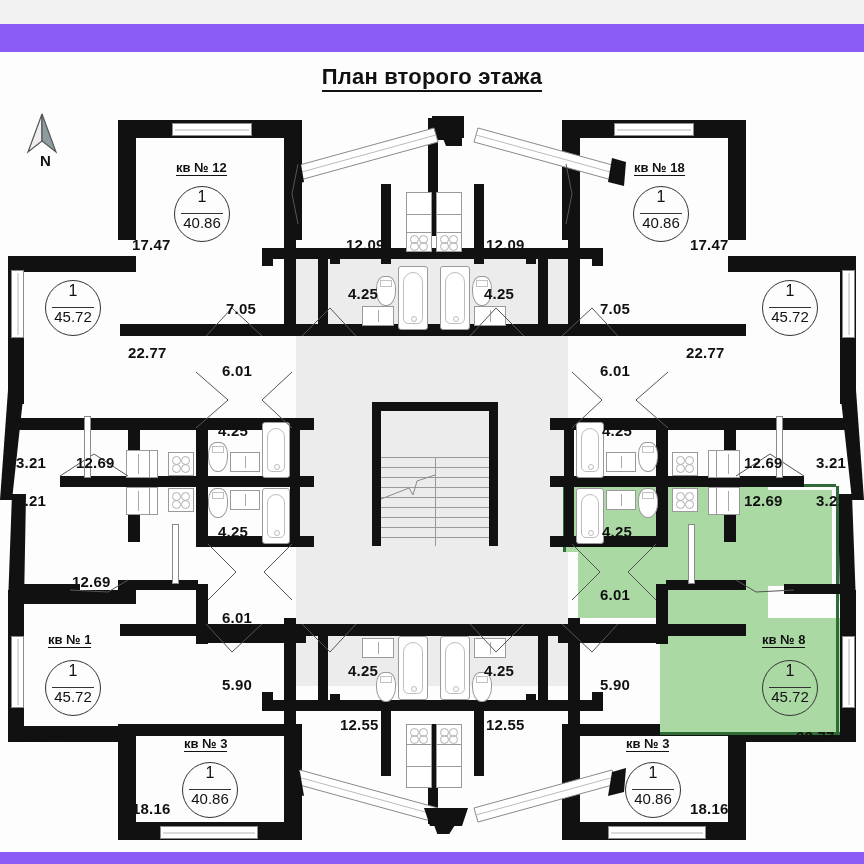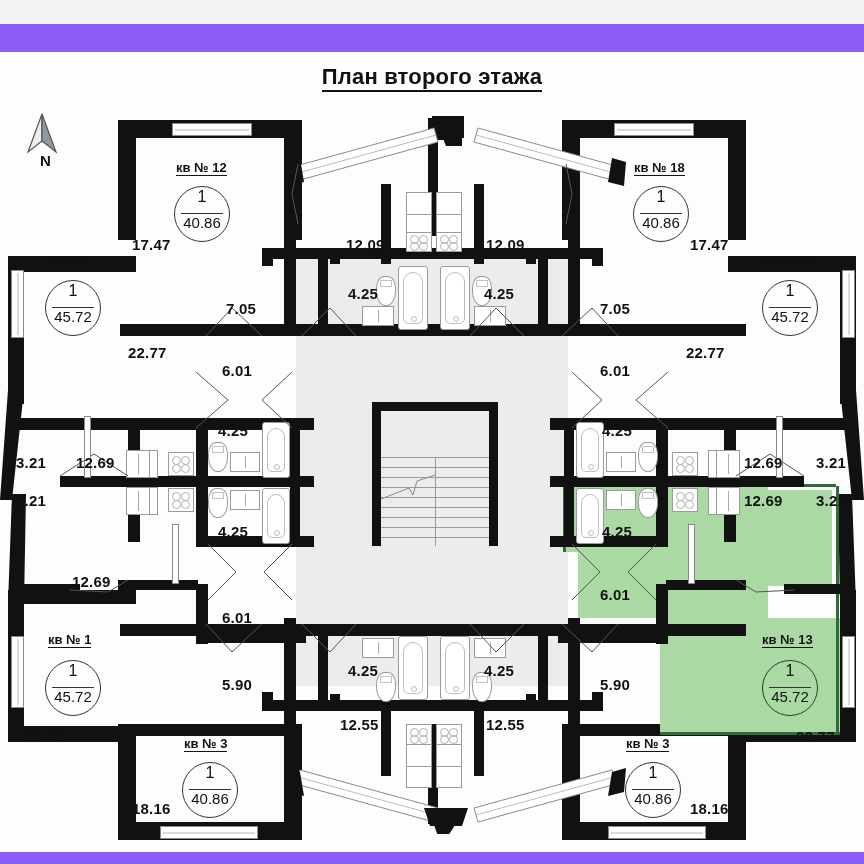--- a/index.html
+++ b/index.html
@@ -458,21 +458,21 @@
     <s>45.72</s>
   </div>
 
   <div class="aptnum" style="left:48px;top:608px;">кв № 1</div>
   <div class="circle" style="left:45px;top:636px;">
     <b>1</b>
       <i></i>
     <s>45.72</s>
   </div>
 
-  <div class="aptnum" style="left:762px;top:608px;">кв № 13</div>
+  <div class="aptnum" style="left:762px;top:608px;">кв № 8</div>
   <div class="circle" style="left:762px;top:636px;">
     <b>1</b>
       <i></i>
     <s>45.72</s>
   </div>
 
   <div class="aptnum" style="left:184px;top:712px;">кв № 3</div>
   <div class="circle" style="left:182px;top:738px;">
     <b>1</b>
       <i></i>

